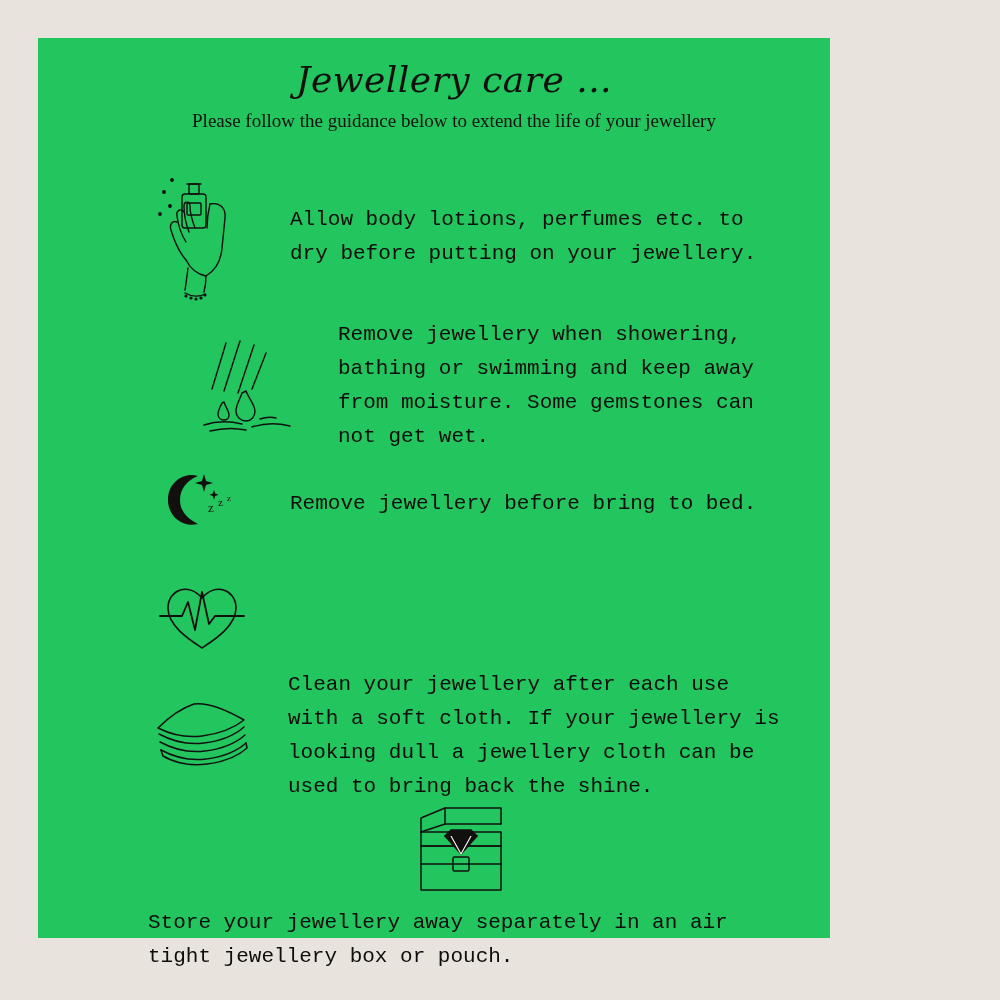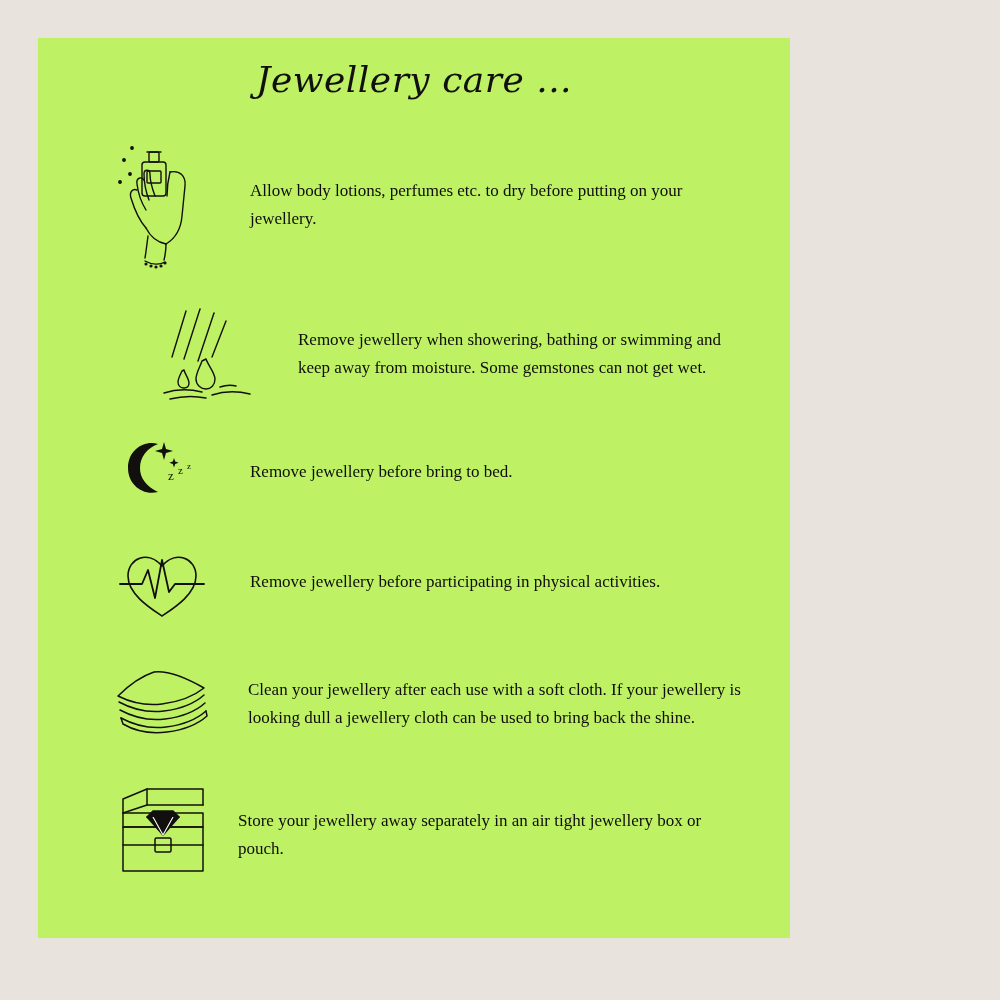--- a/index.html
+++ b/index.html
@@ -12,21 +12,22 @@
     background: #e8e4dd;
     font-family: "Liberation Serif", serif;
     overflow: hidden;
   }
   .page {
     position: absolute;
     left: 38px;
     top: 38px;
     width: 752px;
     height: 900px;
-    background: #bef264;
+    background: #22c55e;
+    padding-left: 40px;
   }
   .header {
     text-align: center;
     padding-top: 22px;
   }
   .title {
     font-family: "DejaVu Serif", serif;
     font-style: italic;
     font-size: 36px;
     color: #12100e;
@@ -50,47 +51,48 @@
   }
   .icon-cell {
     width: 130px;
     min-width: 130px;
     display: flex;
     justify-content: center;
     align-items: center;
   }
   .text-cell {
     flex: 1;
-    font-family: Liberation Serif, serif;
-    font-size: 17px;
+    font-family: Liberation Mono, monospace;
+    font-size: 21px;
     line-height: 1.62;
     color: #0f0d0c;
     padding-left: 14px;
   }
   .r1 { height: 170px; }
   .r2 { height: 128px; margin-left: 48px; }
   .r3 { height: 108px; }
   .r4 { height: 112px; }
   .r5 { height: 132px; }
-  .r6 { height: 130px; }
+  .r6 { height: 130px; flex-direction: column; }
   .r1 .text-cell { padding-left: 22px; }
   .r2 .text-cell { padding-left: 22px; }
   .r3 .text-cell { padding-left: 22px; }
   .r4 .text-cell { padding-left: 22px; }
   .r5 .text-cell { padding-left: 20px; }
   .r6 .text-cell { padding-left: 10px; }
   svg { display: block; }
 </style>
 </head>
 <body>
 
 <div class="page">
 
   <div class="header">
     <div class="title">Jewellery care ...</div>
+    <div class="subtitle">Please follow the guidance below to extend the life of your jewellery</div>
   </div>
 
   <div class="list">
 
     <div class="row r1">
       <div class="icon-cell">
         <svg width="110" height="150" viewBox="0 0 110 150" fill="none" stroke="#12100e" stroke-width="1.4" stroke-linecap="round" stroke-linejoin="round">
           <rect x="34" y="32" width="24" height="34" rx="3"></rect>
           <rect x="41" y="22" width="10" height="10" rx="1.5"></rect>
           <line x1="39" y1="22" x2="53" y2="22"></line>
@@ -150,21 +152,20 @@
       <div class="text-cell">Remove jewellery before bring to bed.</div>
     </div>
 
     <div class="row r4">
       <div class="icon-cell">
         <svg width="110" height="84" viewBox="0 0 110 84" fill="none" stroke="#12100e" stroke-width="1.6" stroke-linecap="round" stroke-linejoin="round">
           <path d="M20 36 C20 18 40 10 54 26 C68 10 88 18 88 36 C88 54 66 68 54 76 C42 68 20 54 20 36"></path>
           <path d="M12 44 L34 44 L40 30 L47 58 L54 20 L61 52 L67 44 L96 44" stroke-width="1.8" fill="none"></path>
         </svg>
       </div>
-      <div class="text-cell">Remove jewellery before participating in physical activities.</div>
     </div>
 
     <div class="row r5">
       <div class="icon-cell">
         <svg width="110" height="84" viewBox="0 0 110 84" fill="none" stroke="#12100e" stroke-width="1.5" stroke-linecap="round" stroke-linejoin="round">
           <path d="M46 10 C34 14 20 24 10 34 C22 40 38 44 54 42 C70 40 86 34 96 26 C82 18 62 8 46 10 Z"></path>
           <path d="M11 40 C24 47 40 51 56 49 C72 47 87 41 96 33"></path>
           <path d="M12 48 C25 55 41 59 57 57 C73 55 88 49 97 41"></path>
           <path d="M13 56 C26 63 42 67 58 65 C74 63 89 57 98 49"></path>
           <path d="M13 56 L15 62 C27 69 43 72 59 70 C75 68 90 62 99 54 L98 49"></path>

